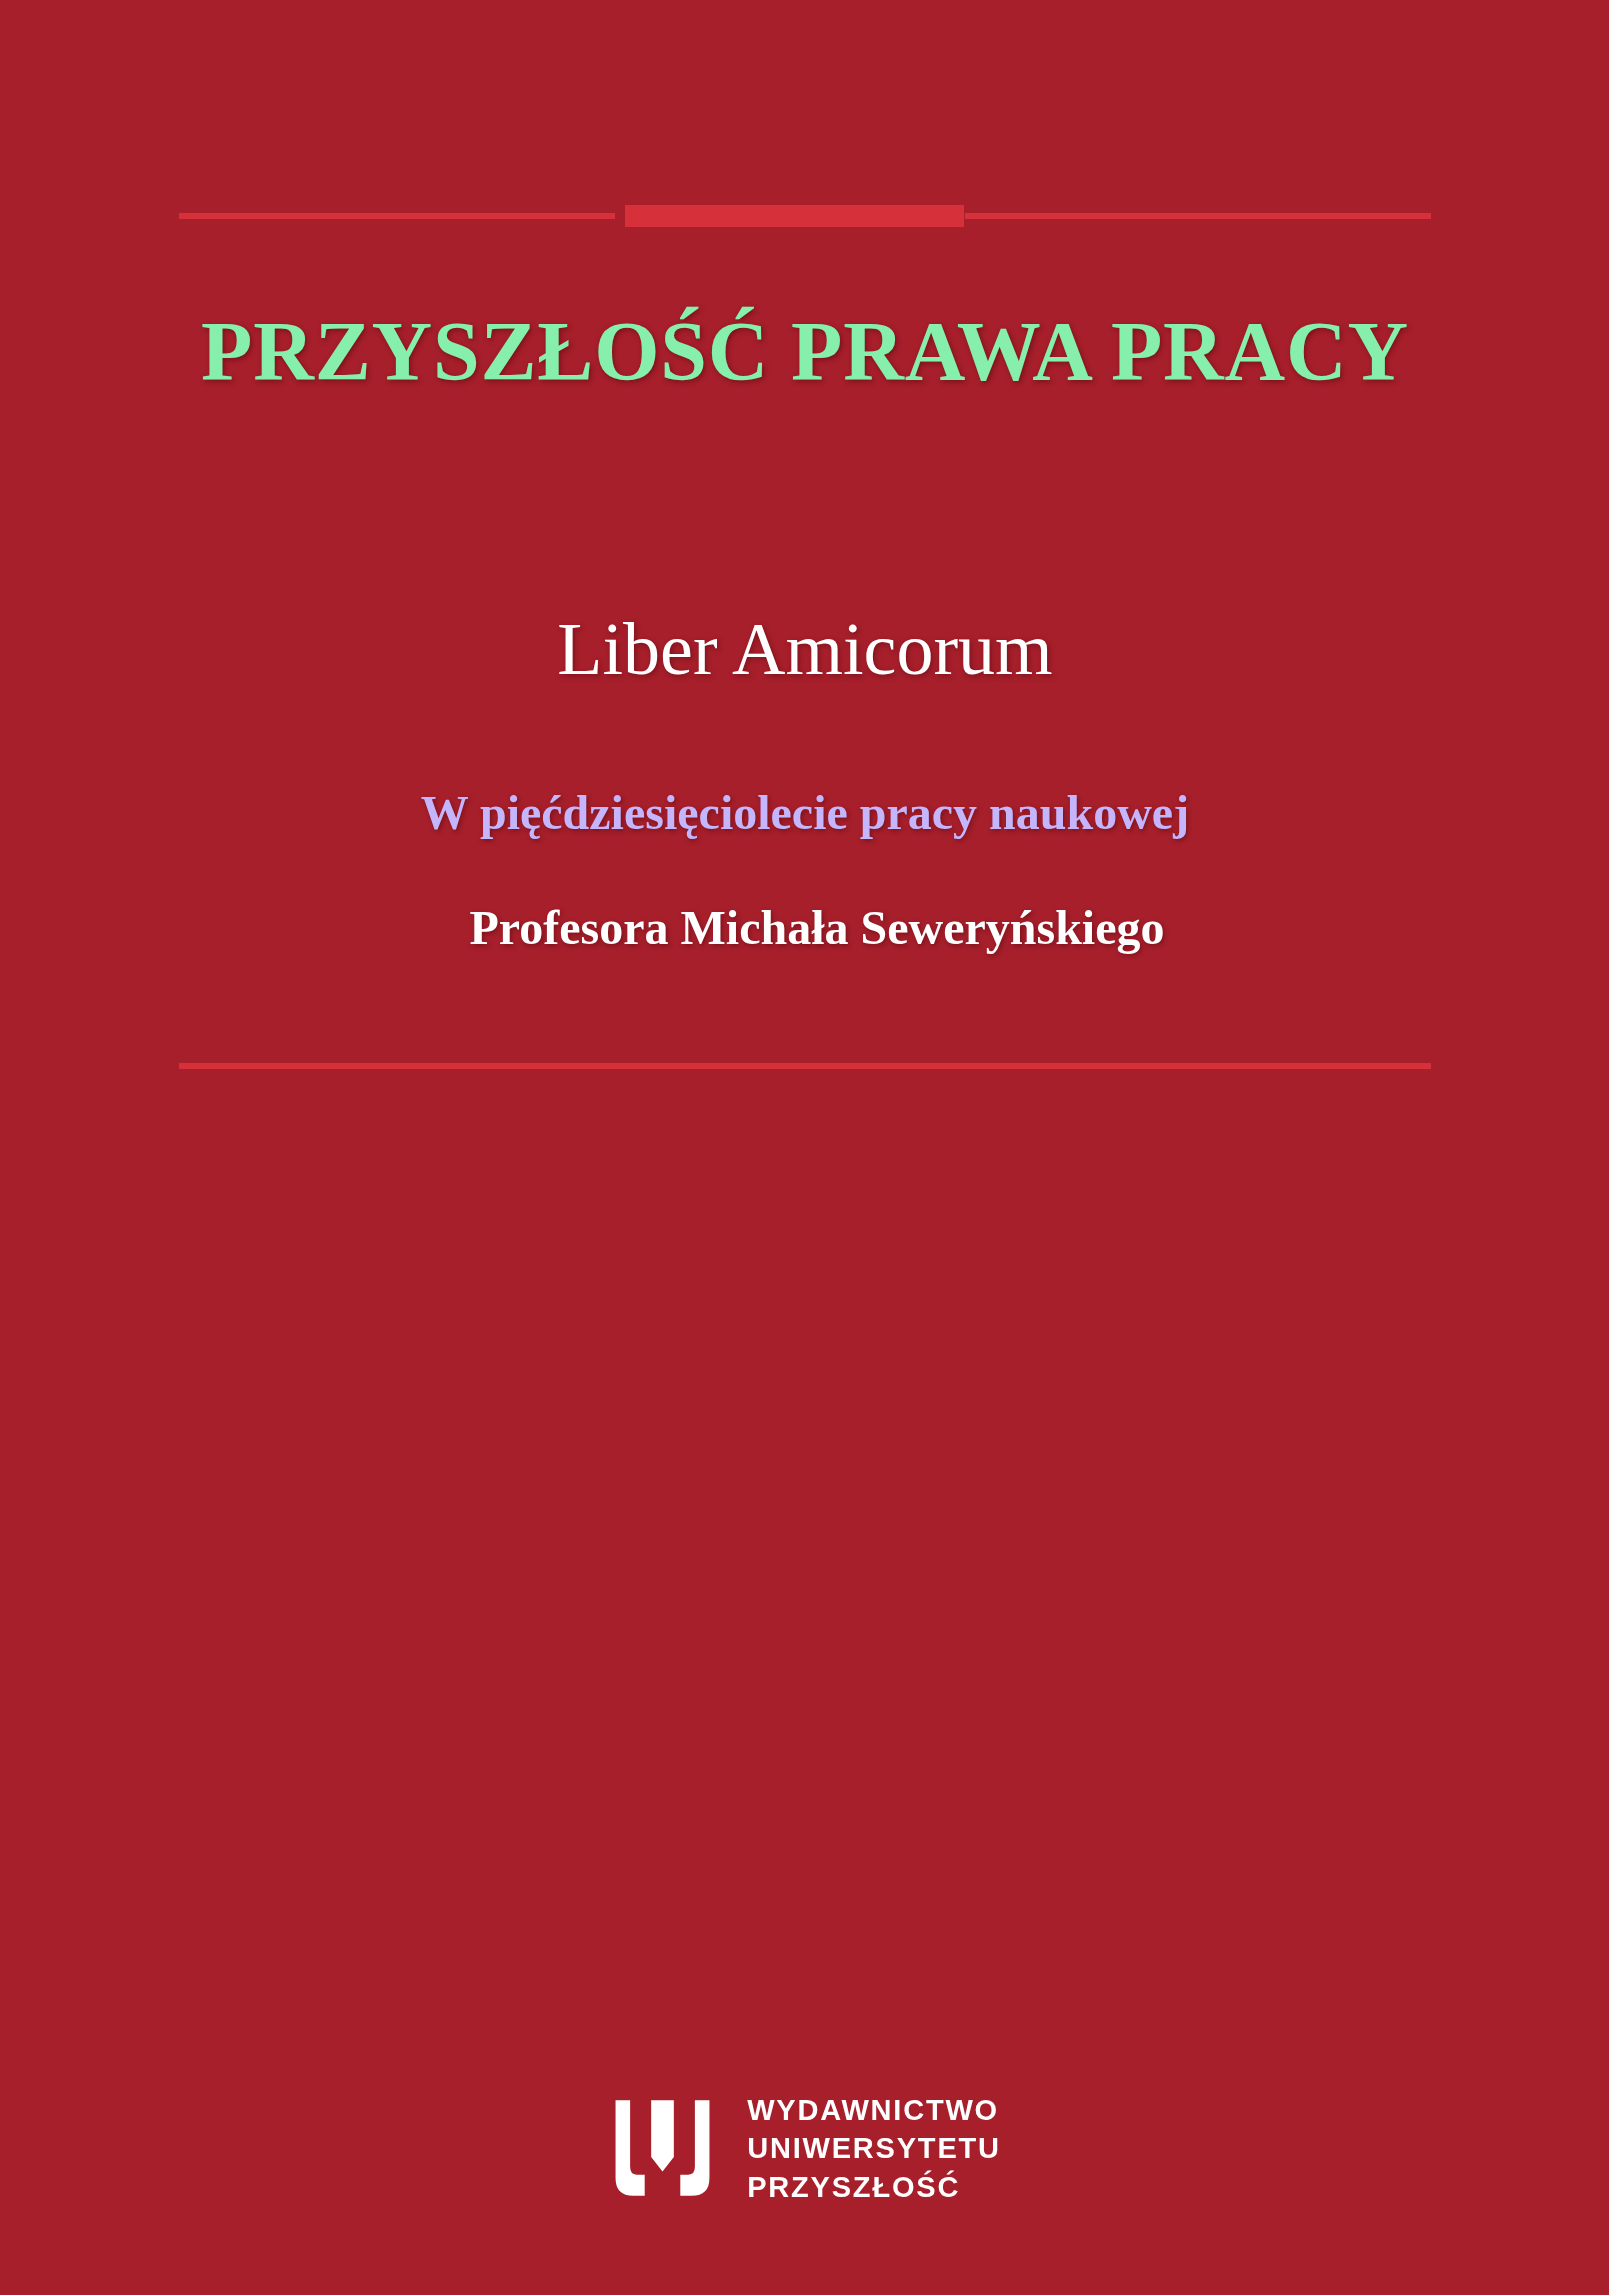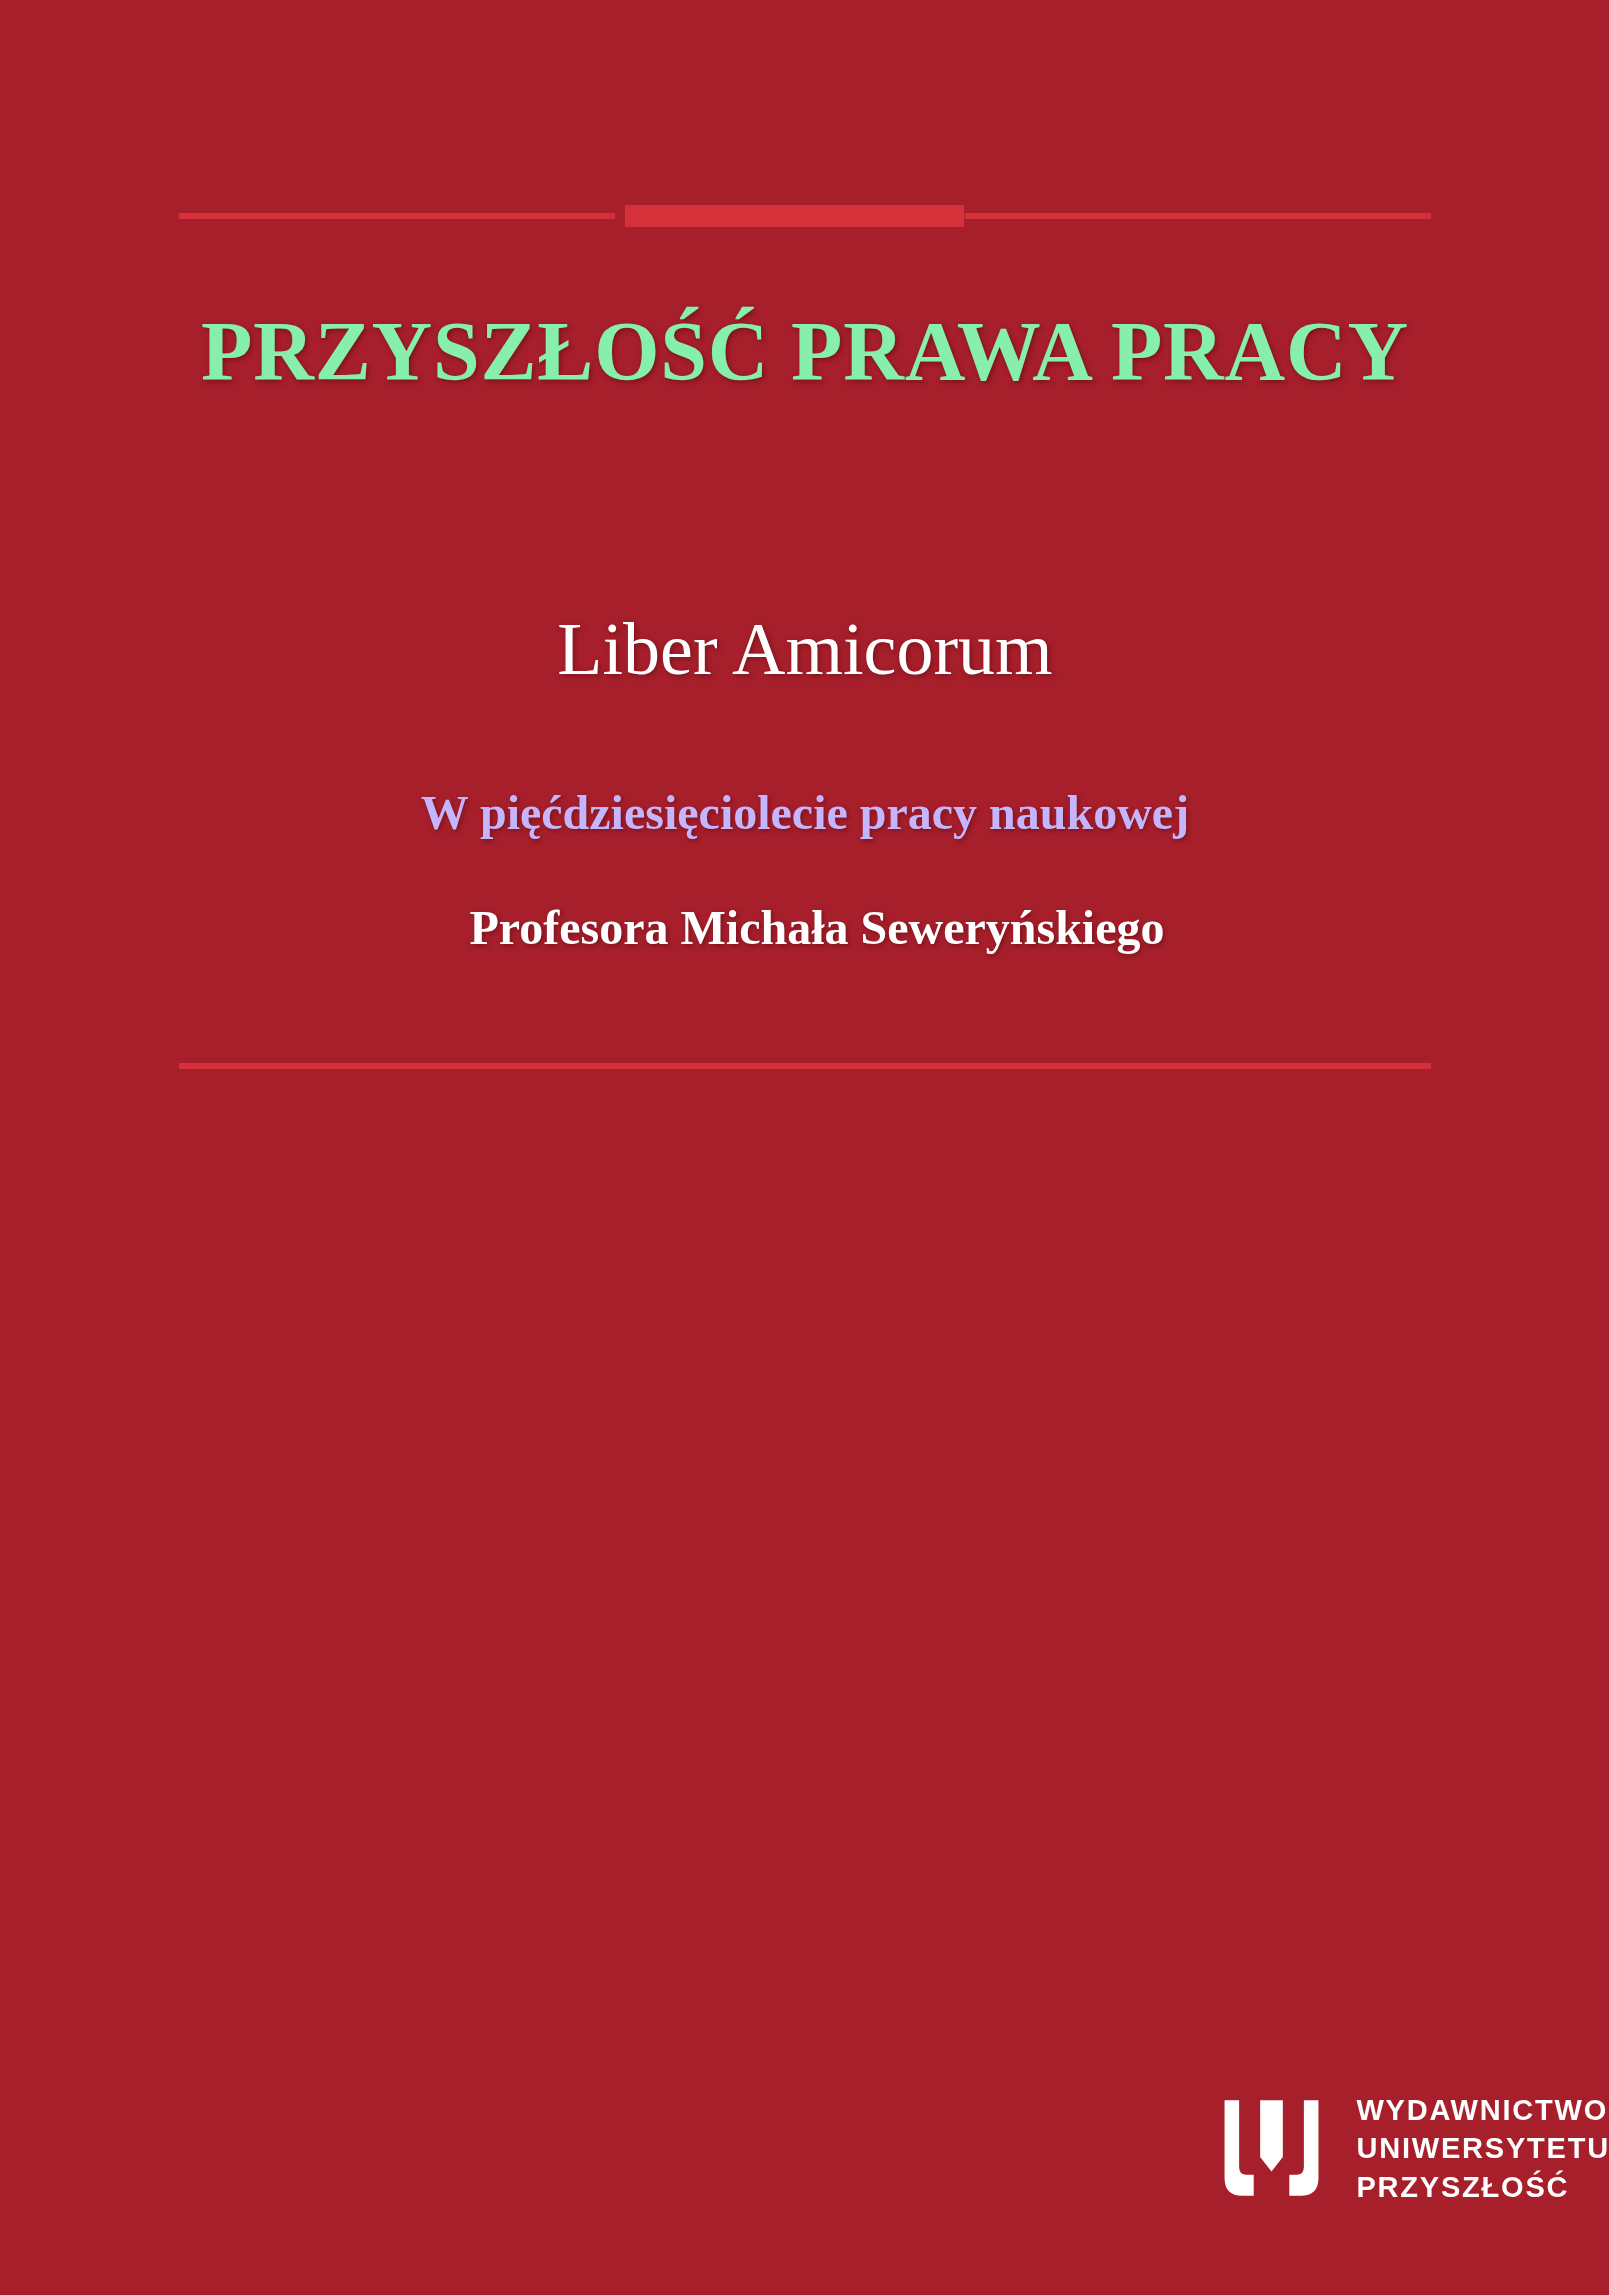--- a/index.html
+++ b/index.html
@@ -121,21 +121,21 @@
   }
 
   
   .publisher {
     position: absolute;
     left: 0;
     top: 2091px;
     width: 100%;
     display: flex;
     align-items: center;
-    justify-content: flex-end;
+    justify-content: center;
     gap: 31px;
   }
   .logo-mark {
     width: 107px;
     height: 102px;
     flex: 0 0 auto;
   }
   .publisher-lines {
     color: #ffffff;
     font-family: "Liberation Sans", sans-serif;

